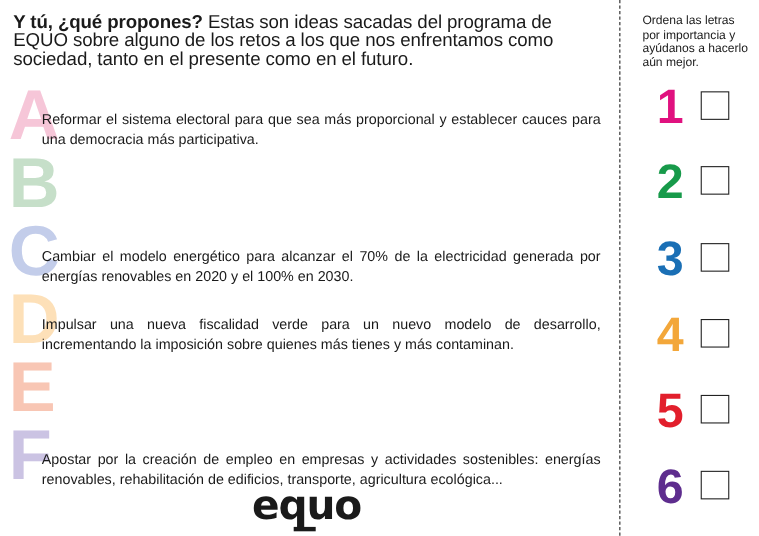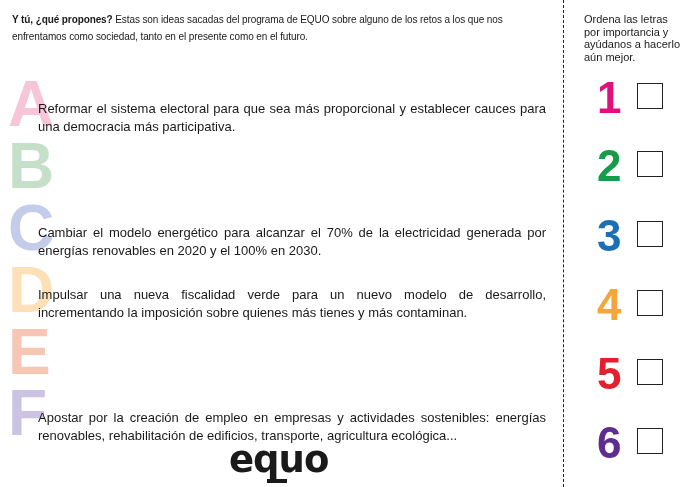--- a/index.html
+++ b/index.html
@@ -2,21 +2,21 @@
 <html><head>
 <meta charset="utf-8">
 <style>
   html, body { margin:0; padding:0; }
   body {
     width:690px; height:487px; background:#ffffff; position:relative; overflow:hidden;
     font-family:"Liberation Sans", sans-serif; color:#1a1a1a;
   }
   .intro {
     position:absolute; left:12px; top:11px; width:540px;
-    font-size:10px; line-height:17px; letter-spacing:-0.1px;
+    font-size:17px; line-height:17px; letter-spacing:-0.1px;
   }
   .intro b { font-weight:bold; }
   .item { position:absolute; left:0; width:560px; height:60px; }
   .bigletter {
     position:absolute; left:8px; top:-10px;
     font-family:"Liberation Sans", sans-serif; font-weight:bold;
     font-size:64px; line-height:64px;
   }
   .itemtext {
     position:absolute; left:38px; top:18px; width:508px;

